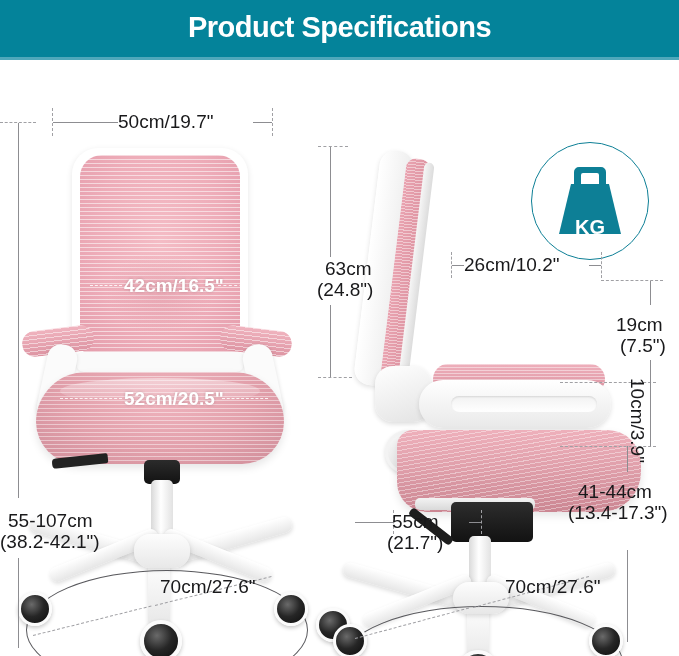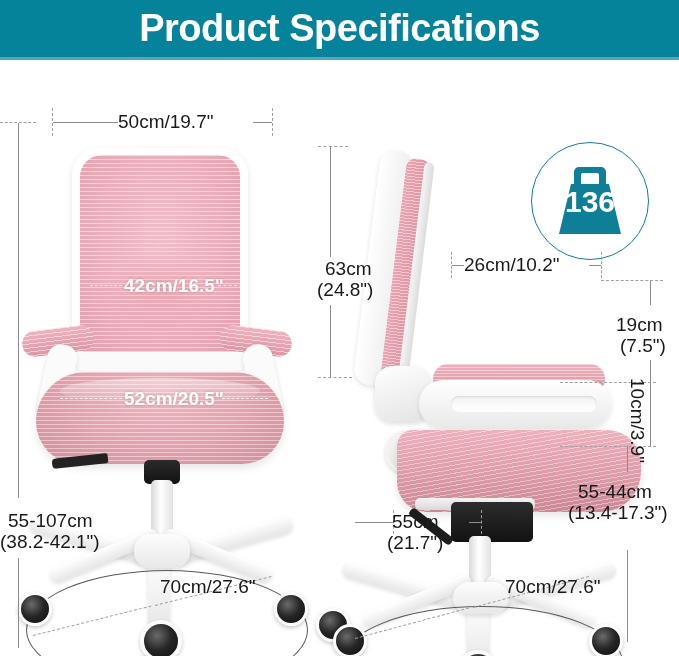--- a/index.html
+++ b/index.html
@@ -2,21 +2,21 @@
 <html><head>
 <meta charset="utf-8">
 <style>
   html,body{margin:0;padding:0;background:#fff;}
   body{width:679px;height:656px;position:relative;overflow:hidden;
        font-family:"Liberation Sans",sans-serif;}
 
   
   #header{position:absolute;left:0;top:0;width:679px;height:57px;
           background:#04839a;display:flex;align-items:center;justify-content:center;}
-  #header-title{color:#ffffff;font-size:38px;font-weight:bold;letter-spacing:-0.5px;
+  #header-title{color:#ffffff;font-size:29px;font-weight:bold;letter-spacing:-0.5px;
                 line-height:1;margin-top:-2px;}
   #header-rule{position:absolute;left:0;top:57px;width:679px;height:3px;
                background:#4fa8bb;}
 
   
   #stage{position:absolute;left:0;top:60px;width:679px;height:596px;background:#fff;}
 
   
   .lbl{position:absolute;color:#19191b;font-size:19px;line-height:21px;white-space:nowrap;}
   .wlbl{position:absolute;color:#ffffff;font-size:19px;font-weight:bold;
@@ -173,21 +173,21 @@
 </div>
 <div id="header-rule"></div>
 
 <div id="stage">
 
   <div id="badge">
     <svg id="badge-inner" viewBox="0 0 116 116">
       <path d="M47 24 h22 a5 5 0 0 1 5 5 v12 h-7 v-9 a2 2 0 0 0 -2 -2 h-14 a2 2 0 0 0 -2 2 v9 h-7 v-12 a5 5 0 0 1 5 -5 z" fill="#0d7f96"></path>
       <path d="M39 41 h38 l12 50 h-62 z" fill="#0d7f96"></path>
     </svg>
-    <div id="badge-num">136</div>
+    <div id="badge-unit">KG</div>
   </div>
 
   <div id="chair-front">
 
     <div class="fv-back-frame"></div>
     <div class="fv-back-mesh"></div>
     <div class="fv-back-shadow"></div>
     <div class="fv-back-bar"></div>
 
     <div class="fv-arm" style="left:2px;top:198px;">
@@ -309,20 +309,20 @@
 
   <div class="hline" style="left:355px;top:462px;width:38px;"></div>
   <div class="dash-v" style="left:393px;top:450px;height:24px;"></div>
   <div class="dash-v" style="left:481px;top:450px;height:24px;"></div>
   <div class="hline" style="left:469px;top:462px;width:12px;"></div>
   <div class="lbl" style="left:392px;top:451px;">55cm</div>
   <div class="lbl" style="left:387px;top:472px;">(21.7")</div>
 
   <div class="vline" style="left:627px;top:386px;height:26px;"></div>
   <div class="vline" style="left:627px;top:490px;height:92px;"></div>
-  <div class="lbl" style="left:578px;top:421px;">55-44cm</div>
+  <div class="lbl" style="left:578px;top:421px;">41-44cm</div>
   <div class="lbl" style="left:568px;top:442px;">(13.4-17.3")</div>
 
   <div class="dash-h" style="left:355px;top:578px;width:118px;transform:rotate(-15deg);transform-origin:left center;"></div>
   <div class="dash-h" style="left:473px;top:547px;width:120px;transform:rotate(-15deg);transform-origin:left center;"></div>
   <div class="lbl" style="left:505px;top:516px;">70cm/27.6"</div>
 
 </div>
 
 </body></html>

